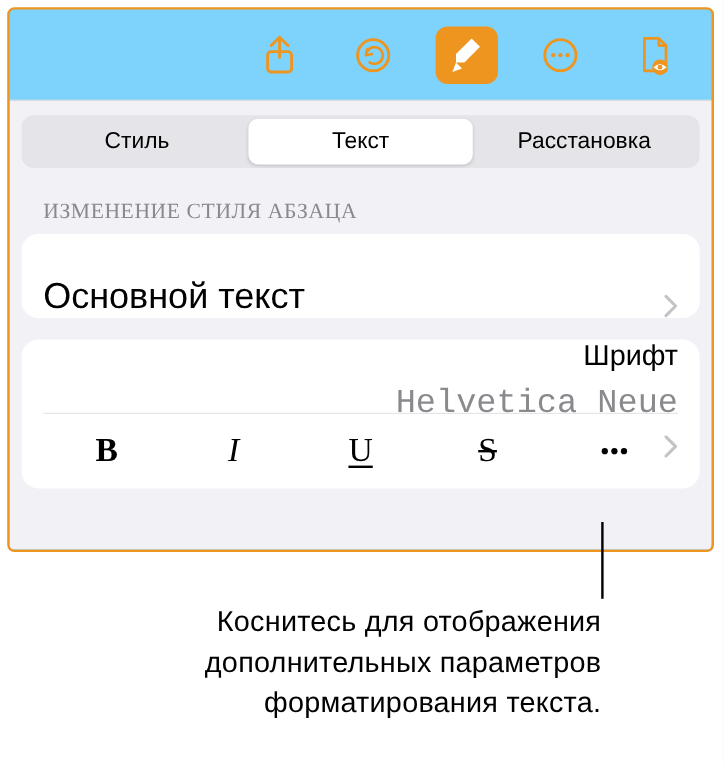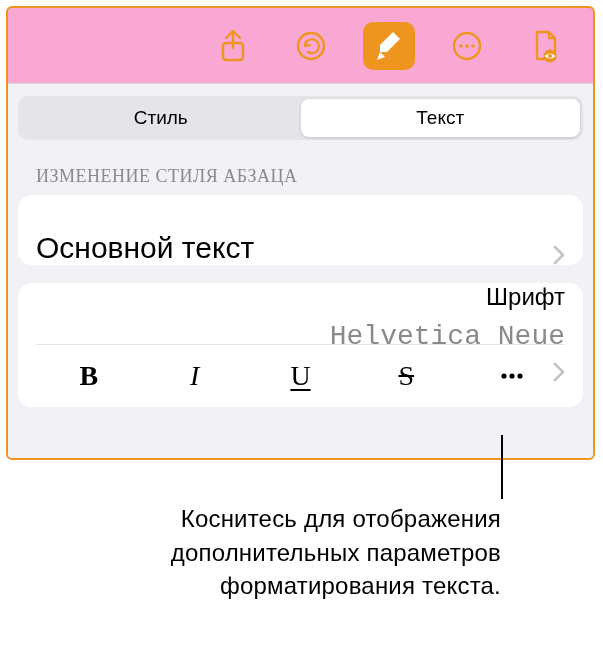--- a/index.html
+++ b/index.html
@@ -17,21 +17,21 @@
     }
     .app-frame {
       border: 2px solid #ee9520;
       border-radius: 6px;
       margin: 6px;
       width: 589px;
       height: 454px;
       overflow: hidden;
       display: flex;
       flex-direction: column;
-      background: #f9a8d4;
+      background: #7dd3fc;
     }
     .toolbar {
       height: 76px;
       display: flex;
       align-items: center;
       justify-content: flex-end;
       gap: 26px;
       padding: 0 22px;
       border-bottom: 1px solid #d9d9d9;
     }
@@ -208,20 +208,21 @@
         <path d="M16.5 27 Q22 22 27.5 27 Q22 32 16.5 27" fill="#fff"></path>
         <circle cx="22" cy="27" r="2" fill="#ee9520"></circle>
       </svg>
     </div>
   </div>
 
   <div class="panel">
     <div class="seg-control">
       <div class="seg-item">Стиль</div>
       <div class="seg-item active">Текст</div>
+      <div class="seg-item">Расстановка</div>
     </div>
 
     <div class="section-header">Изменение стиля абзаца</div>
 
     <div class="card">
       <div class="card-row">
         <div class="style-name">Основной текст</div>
         <div class="chevron">
           <svg width="12" height="20" viewBox="0 0 12 20">
               <path d="M2 2 L10 10 L2 18" stroke="#c4c4c7" stroke-width="2.6" fill="none" stroke-linecap="round" stroke-linejoin="round"></path>

